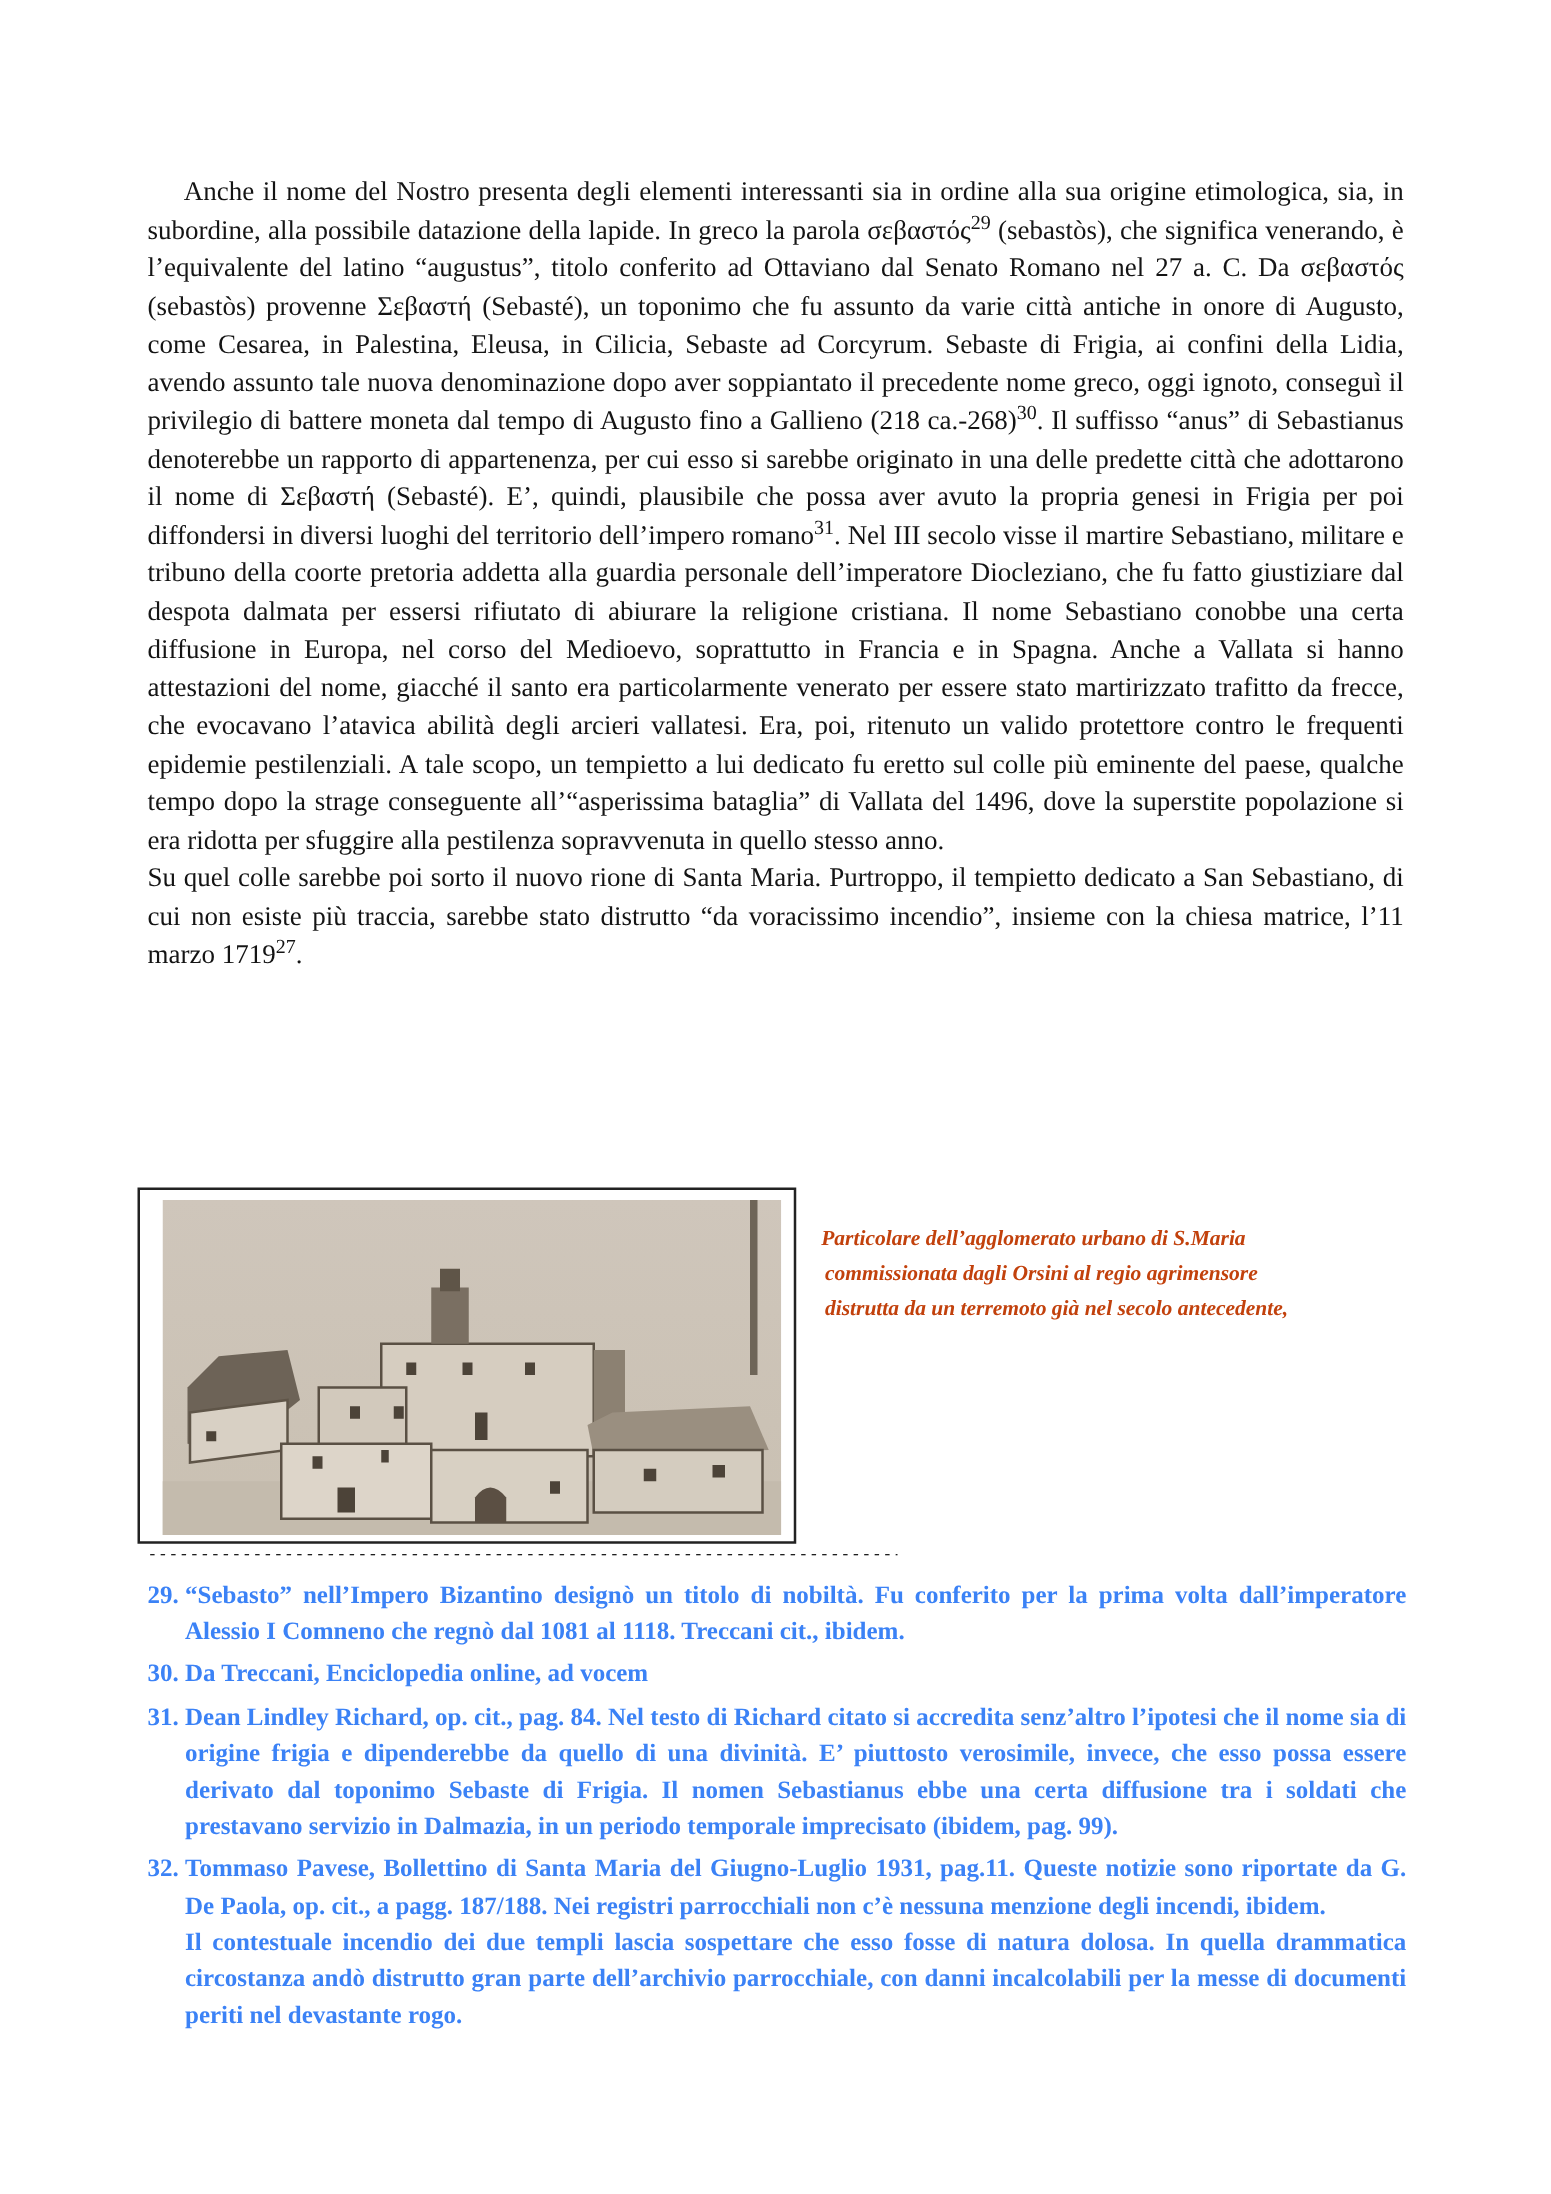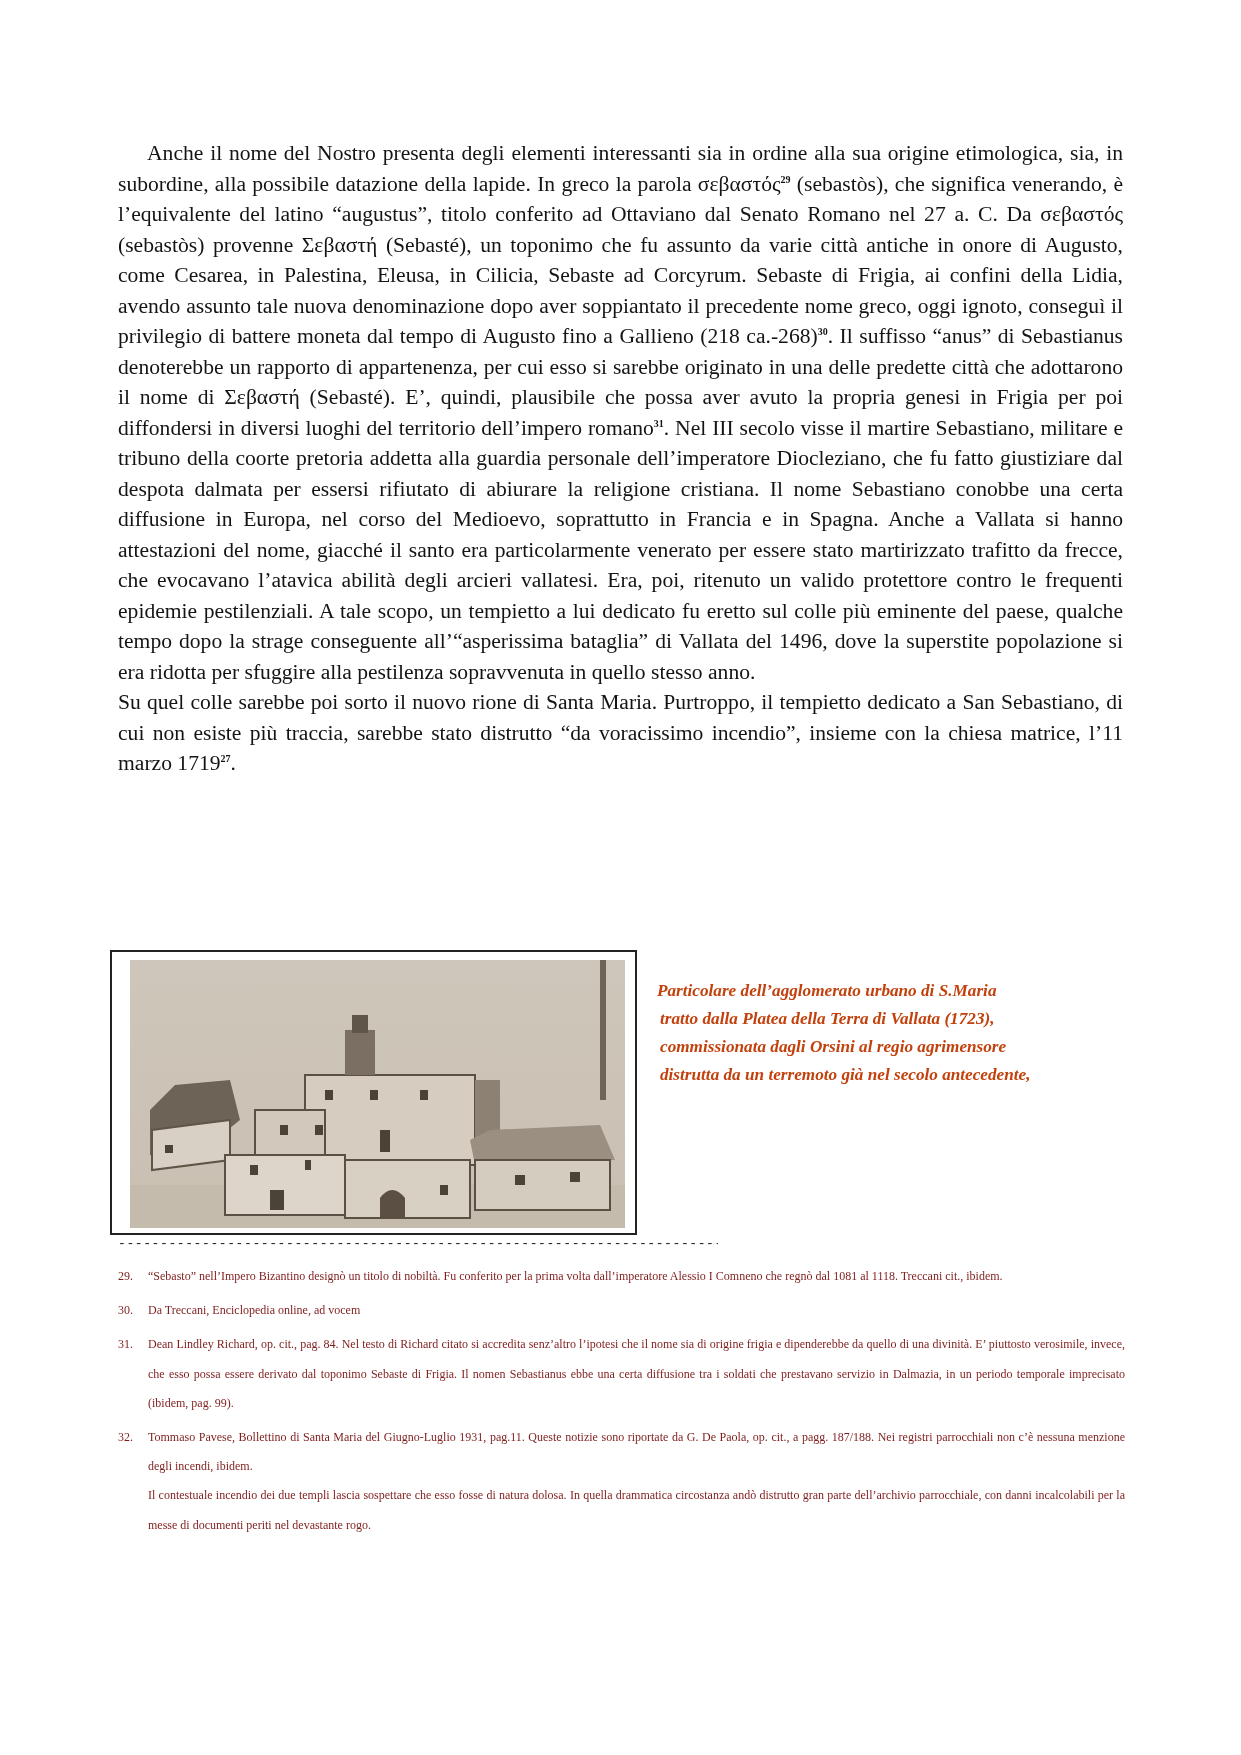--- a/index.html
+++ b/index.html
@@ -6,42 +6,42 @@
     body { width: 1241px; height: 1755px; position: relative; overflow: hidden; color: #111; }
     .page { position: absolute; left: 0; top: 0; width: 1241px; height: 1755px; }
     .body-text {
       position: absolute; left: 118px; top: 138px; width: 1005px;
       font-family: "Liberation Serif", serif; font-size: 21.6px; line-height: 30.5px;
       text-align: justify; color: #141414;
     }
     .body-text p { margin: 0; }
     .body-text p.indent { text-indent: 29px; }
     .body-text p.p2 { font-size: 21.6px; }
-    sup.fn { font-weight: bold; font-size: 10px; line-height: 0; vertical-align: 8px; }
+    sup.fn { font-weight: normal; font-size: 16px; line-height: 0; vertical-align: 8px; }
     .figure-box {
       position: absolute; left: 110px; top: 950px; width: 527px; height: 285px;
       border: 2px solid #222; box-sizing: border-box; background: #fff;
     }
     .figure-img { position: absolute; left: 18px; top: 8px; width: 495px; height: 268px; }
     .caption {
       position: absolute; left: 660px; top: 977px; width: 470px;
       font-family: "Liberation Serif", serif; font-style: italic; font-weight: bold;
       font-size: 17.2px; line-height: 28px; color: #c2410c;
     }
     .caption div { white-space: nowrap; }
     .caption div.l1 { margin-left: -3px; }
     .separator {
       position: absolute; left: 118px; top: 1236px; width: 600px;
       font-family: "Liberation Mono", monospace; font-size: 13px; letter-spacing: 0.6px;
       color: #111; white-space: nowrap; overflow: hidden;
     }
     .footnotes {
       position: absolute; left: 118px; top: 1262px; width: 1007px;
-      font-family: "Liberation Serif", serif; font-weight: normal; font-size: 12px;
-      line-height: 29.2px; color: #7f1d1d;
+      font-family: "Liberation Serif", serif; font-weight: bold; font-size: 20px;
+      line-height: 29.2px; color: #3b82f6;
     }
     .fn-item { position: relative; padding-left: 30px; text-align: justify; margin-bottom: 5px; }
     .fn-num { position: absolute; left: 0; top: 0; }
     .fn-extra { padding-left: 30px; text-align: justify; }
   </style>
 </head>
 <body>
 
 <div class="page">
 
@@ -94,21 +94,20 @@
         <rect x="310" y="225" width="8" height="10"></rect>
         <rect x="385" y="215" width="10" height="10"></rect>
         <rect x="440" y="212" width="10" height="10"></rect>
         <rect x="35" y="185" width="8" height="8"></rect>
       </g>
     </svg>
   </div>
 
   <div class="caption">
     <div class="l1">Particolare dell’agglomerato urbano di S.Maria</div>
-    <div>tratto dalla Platea della Terra di Vallata (1723),</div>
     <div>commissionata dagli Orsini al regio agrimensore</div>
     <div>distrutta da un terremoto già nel secolo antecedente,</div>
   </div>
 
   <div class="separator">-----------------------------------------------------------------------------</div>
 
   <div class="footnotes">
     <div class="fn-item">
       <span class="fn-num">29.</span>
       <span>“Sebasto” nell’Impero Bizantino designò un titolo di nobiltà. Fu conferito per la prima volta dall’imperatore Alessio I Comneno che regnò dal 1081 al 1118. Treccani cit., ibidem.</span>

